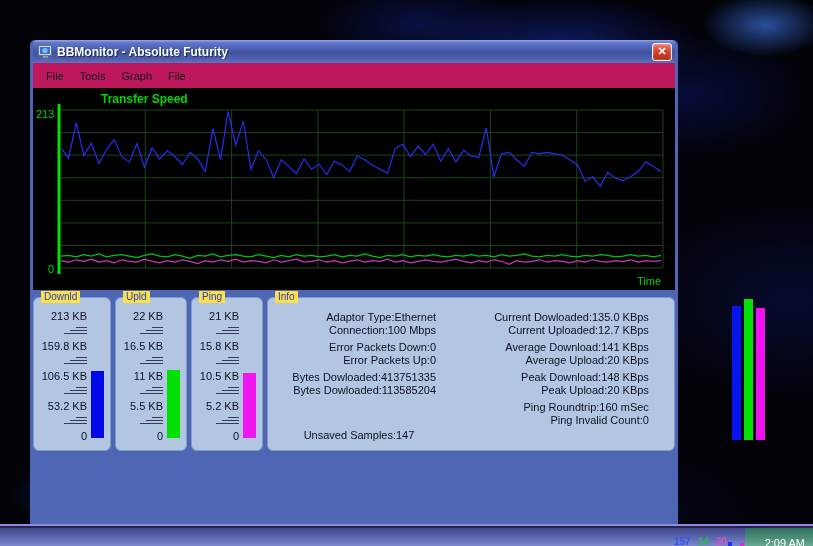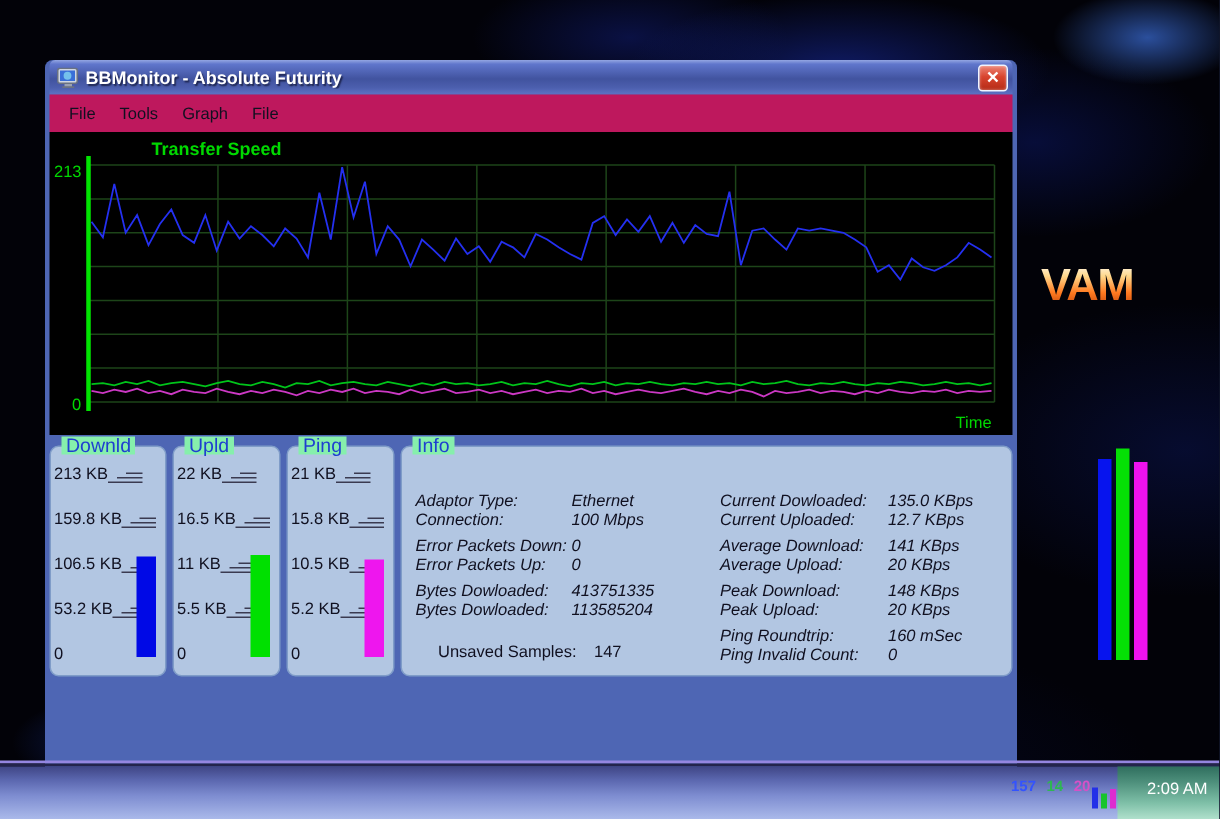--- a/index.html
+++ b/index.html
@@ -35,63 +35,62 @@
   .menubar{height:25px;background:#be185d;display:flex;align-items:center;padding-left:5px;}
   .menu-item{font-size:11px;color:#101020;padding:3px 8px;}
   
   .graph-panel{height:202px;background:#000;position:relative;}
   .graph-panel svg{display:block;}
   .axis-txt{fill:#00d800;font-size:11px;}
   .graph-title{fill:#00d800;font-size:12px;font-weight:bold;}
   
   .bottom-row{display:flex;gap:4px;margin-top:7px;height:154px;}
   .groupbox{position:relative;border:1px solid #7f9cc8;border-radius:6px;background:#b2c6e2;}
-  .gb-label{position:absolute;top:-7px;left:7px;background:#86efac;padding:0 3px;
-    color:#1f3fd0;font-size:13px;line-height:12px;}
+  .gb-label{position:absolute;top:-7px;left:7px;background:#fde047;padding:0 3px;
+    color:#1f3fd0;font-size:10px;line-height:12px;}
   .gaugebox.g0{width:78px;} .gaugebox.g1{width:72px;} .gaugebox.g2{width:72px;text-align:right;}
-  .infobox{flex:1;}
+  .infobox{flex:1;text-align:right;}
   .gauge-scale{position:absolute;left:2px;top:12px;bottom:8px;right:23px;display:flex;
     flex-direction:column;justify-content:space-between;}
-  .scale-cell{display:flex;flex-direction:row;align-items:flex-end;}
+  .scale-cell{display:flex;flex-direction:column;align-items:flex-end;}
   .scale-num{font-size:11px;color:#101020;white-space:nowrap;}
   .ticks{display:flex;flex-direction:column;align-items:flex-end;margin-top:3px;}
   .ticks i{display:block;height:1px;background:#3a3a50;margin-top:2px;}
   .ticks i:nth-child(1){width:11px;}
   .ticks i:nth-child(2){width:17px;}
   .ticks i:nth-child(3){width:23px;}
   .bar-track{position:absolute;right:6px;top:22px;bottom:12px;width:13px;}
   .gauge-bar{position:absolute;bottom:0;left:0;width:100%;}
   
-  .info-col{position:absolute;top:30px;left:9px;font-style:italic;}
+  .info-col{position:absolute;top:13px;left:9px;}
   .info-col.right{left:212px;}
   .irow{font-size:11px;line-height:13px;color:#101020;white-space:nowrap;}
   .irow.gap{margin-top:4px;}
   .ilabel{display:inline-block;width:104px;}
   .info-col.right .ilabel{width:112px;}
   .info-footer{position:absolute;left:24px;bottom:8px;}
   
-  .taskbar{position:absolute;left:0;right:0;bottom:0;height:39px;margin-top:36px;}
+  .taskbar{position:absolute;left:0;right:0;bottom:0;height:22px;margin-top:36px;}
   .tb-stripe1{height:2px;background:#9486e0;}
   .tb-stripe2{height:2px;background:#23244c;}
   .tb-body{height:35px;position:relative;
     background:linear-gradient(180deg,#3f4585 0%,#5a66ae 25%,#7d8cd0 55%,#aab9ea 100%);}
   .tray-teal{position:absolute;right:0;top:0;bottom:0;width:68px;
     background:linear-gradient(180deg,#2f6e5e 0%,#4e907c 30%,#7fc0a8 70%,#b0e0cc 100%);}
   .tray-counters{position:absolute;left:674px;top:8px;display:flex;gap:7px;}
   .tray-counter{font-size:10px;font-weight:bold;}
   .tray-bars{position:absolute;left:728px;bottom:7px;display:flex;align-items:flex-end;gap:2px;}
   .tray-bar{width:4px;}
   .clock{position:absolute;right:8px;top:9px;font-size:11px;color:#fff;text-align:center;}
 </style>
 </head>
 <body>
 
 <div class="screen">
 
-  <div class="vam-logo">VAM</div>
   <div class="side-bars" id="side-bars">
       <div class="side-bar" style="background: rgb(7, 20, 238); height: 134px;"></div>
       <div class="side-bar" style="background: rgb(5, 224, 5); height: 141px;"></div>
       <div class="side-bar" style="background: rgb(238, 18, 238); height: 132px;"></div>
     </div>
 
   <div class="window">
     <div class="titlebar">
       <svg class="app-icon" viewBox="0 0 15 14">
         <rect x="0.5" y="0.5" width="13" height="10" rx="1.5" fill="#cfd6e2" stroke="#6a7282"></rect>

